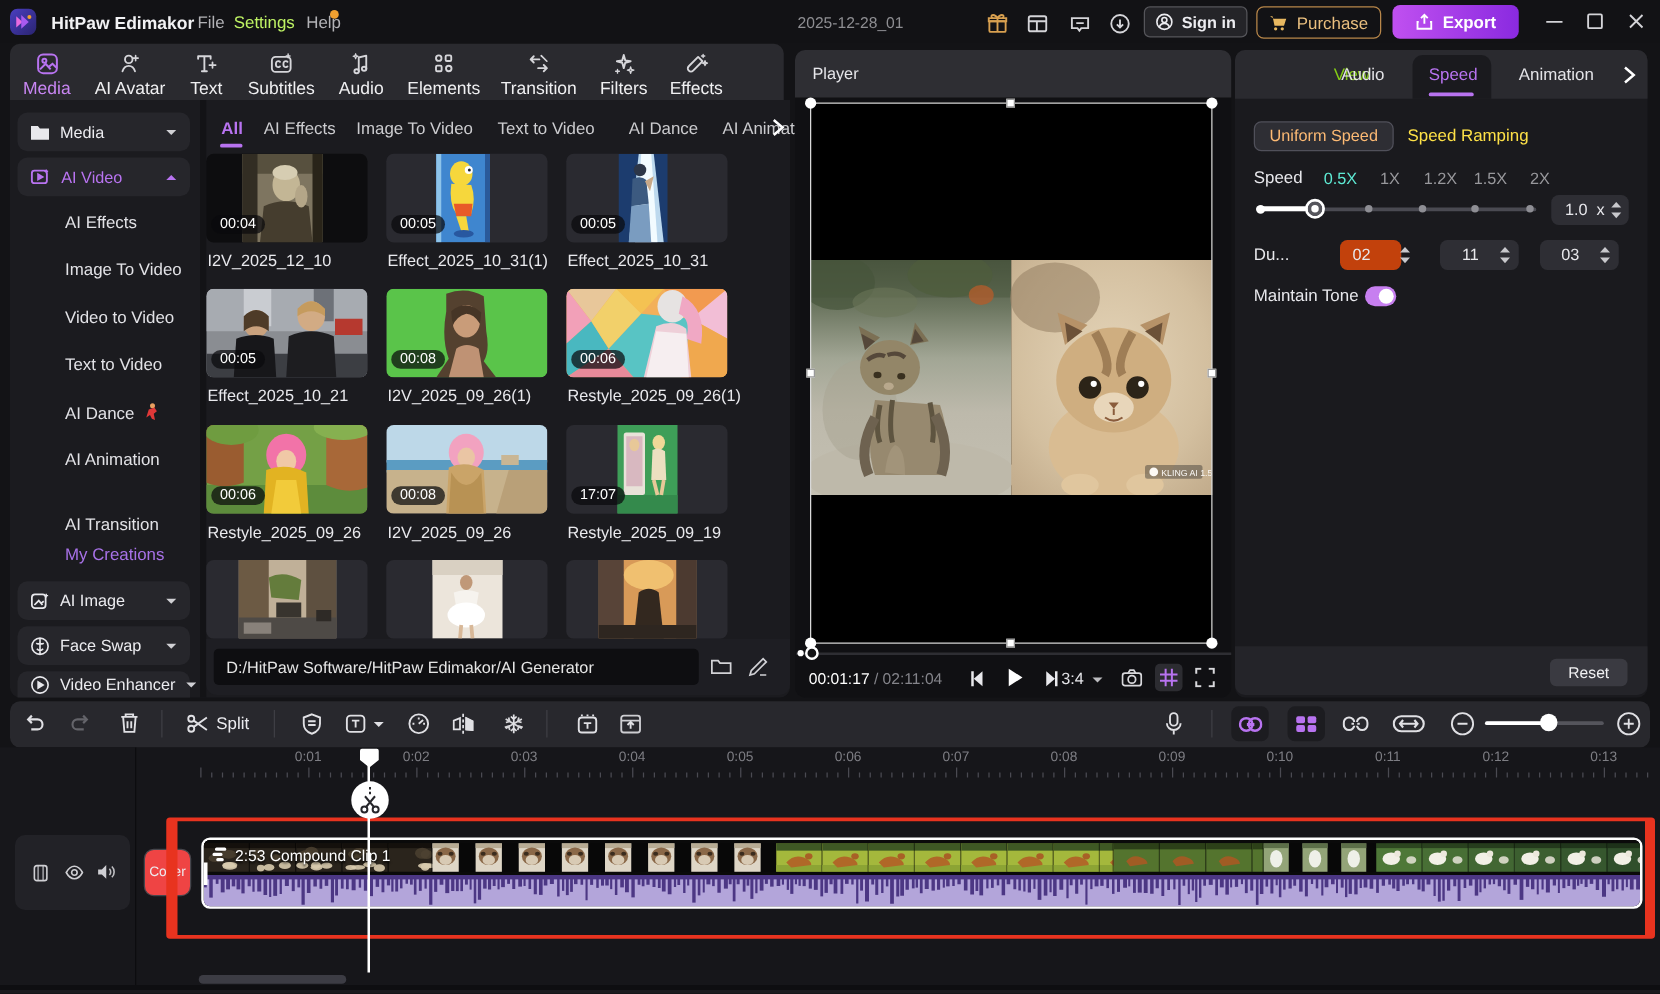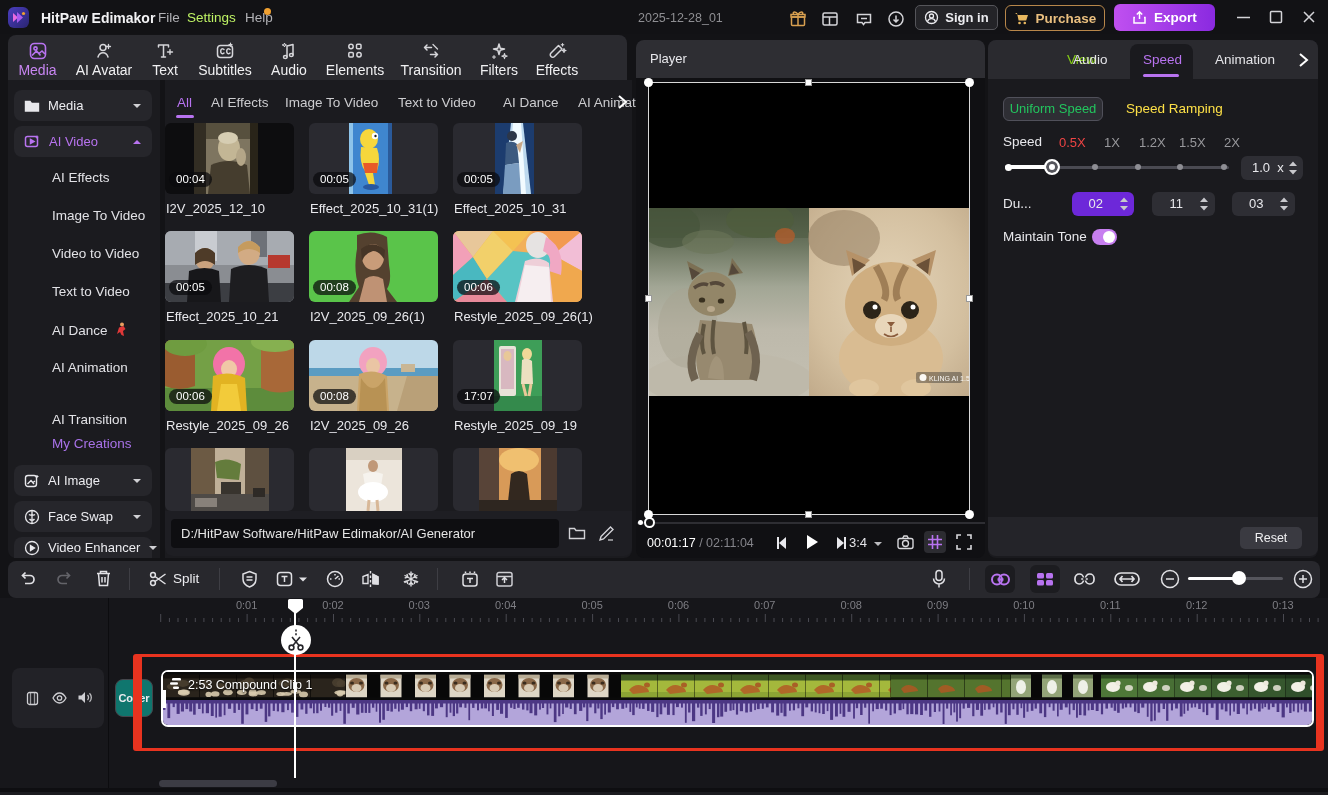--- a/index.html
+++ b/index.html
@@ -39,21 +39,21 @@
 <svg class="a" style="left:887px;top:10px" width="18" height="18" viewBox="0 0 18 18" fill="none" stroke="#d4d4d8" stroke-width="1.5">
 <circle cx="9" cy="9" r="7"></circle>
     <path d="M9 5.5v6M6.5 9.5 9 12l2.5-2.5"></path>
   </svg>
 <div class="a" style="left:915px;top:5px;width:83px;height:25px;border:1px solid #55555a;border-radius:5px;background:#242428;color:#ececf0;font-size:13px;font-weight:bold;display:flex;align-items:center;justify-content:center;gap:6px">
 <svg width="15" height="15" viewBox="0 0 15 15" fill="none" stroke="#ececf0" stroke-width="1.3">
       <circle cx="7.5" cy="7.5" r="6"></circle>
       <circle cx="7.5" cy="6" r="2"></circle>
       <path d="M3.5 11.5c.8-2 2.2-2.8 4-2.8s3.2.8 4 2.8"></path>
     </svg>Sign in</div>
-<div class="a" style="left:1005px;top:5px;width:100px;height:26px;border:1px solid #b8874a;border-radius:6px;color:#eabf7f;font-size:13.5px;font-weight:bold;display:flex;align-items:center;justify-content:center;gap:7px">
+<div class="a" style="left:1005px;top:5px;width:100px;height:26px;border:1px solid #b8874a;border-radius:6px;color:#eabf7f;font-size:13.5px;font-weight:normal;display:flex;align-items:center;justify-content:center;gap:7px">
 <svg width="15" height="15" viewBox="0 0 15 15" fill="#e8b860">
       <path d="M1 2h2l1.6 7.5h7.6L14 4H4"></path>
       <circle cx="5.5" cy="12" r="1.3"></circle>
       <circle cx="10.8" cy="12" r="1.3"></circle>
     </svg>Purchase</div>
 <div class="a" style="left:1114px;top:4px;width:101px;height:27px;border-radius:6px;background:linear-gradient(90deg,#c050f0,#8a2ae0);color:#fff;font-size:13.5px;font-weight:bold;display:flex;align-items:center;justify-content:center;gap:7px">
 <svg width="15" height="15" viewBox="0 0 15 15" fill="none" stroke="#fff" stroke-width="1.5">
       <path d="M7.5 9V2.2M4.8 4.5 7.5 1.8l2.7 2.7"></path>
       <path d="M3 7.5H2v5.5h11V7.5h-1"></path>
     </svg>Export</div>
@@ -201,21 +201,21 @@
       <path d="M1 1l4 4 4-4z"></path>
     </svg></div>
 
 <style>
 .gtab{position:absolute;top:95px;font-size:13.5px;color:#cccccf}
 .card{position:absolute;width:129px;border-radius:6px}
 .thumb{position:relative;width:129px;background:#2a2a30;border-radius:6px;overflow:hidden}
 .dur{position:absolute;left:4px;bottom:7px;background:rgba(10,10,12,.72);color:#fff;font-size:11.5px;padding:1px 7px 2px;border-radius:8px}
 .cap{position:absolute;left:1px;font-size:13px;color:#e9e9ed;white-space:nowrap}
 </style>
-<div class="gtab" style="left:177px;color:#b873f0;font-weight:normal">All</div>
+<div class="gtab" style="left:177px;color:#b873f0;font-weight:bold">All</div>
 <div class="a" style="left:176px;top:115px;width:18px;height:3px;background:#b873f0;border-radius:2px"></div>
 <div class="gtab" style="left:211px">AI Effects</div>
 <div class="gtab" style="left:285px">Image To Video</div>
 <div class="gtab" style="left:398px">Text to Video</div>
 <div class="gtab" style="left:503px">AI Dance</div>
 <div class="gtab" style="left:578px">AI Animat</div>
 <svg class="a" style="left:615px;top:93px" width="14" height="18" viewBox="0 0 14 18" fill="none" stroke="#fff" stroke-width="2">
     <path d="M4 3l7 6-7 6"></path>
   </svg>
 
@@ -538,46 +538,46 @@
 <div class="a" style="left:1130px;top:44px;width:63px;height:35px;background:#1a1a1e;border-radius:8px 8px 0 0"></div>
 <div class="a" style="left:1067px;top:52px;font-size:13.5px;color:#84cc16">View</div>
 <div class="a" style="left:1073px;top:52px;font-size:13.5px;color:#e4e4e8">Audio</div>
 <div class="a" style="left:1143px;top:52px;font-size:13.5px;color:#b873f0">Speed</div>
 <div class="a" style="left:1143px;top:74px;width:36px;height:3px;background:#b873f0;border-radius:2px"></div>
 <div class="a" style="left:1215px;top:52px;font-size:13.5px;color:#e4e4e8">Animation</div>
 <svg class="a" style="left:1296px;top:51px" width="14" height="18" viewBox="0 0 14 18" fill="none" stroke="#fff" stroke-width="2">
     <path d="M4 3l7 6-7 6"></path>
   </svg>
 
-<div class="a" style="left:1003px;top:97px;width:100px;height:24px;background:#2e2e34;border:1px solid #50505a;border-radius:6px;color:#22c55e;font-size:13px;text-align:center;line-height:22px">Uniform Speed</div>
+<div class="a" style="left:1003px;top:97px;width:112px;height:24px;background:#2e2e34;border:1px solid #50505a;border-radius:6px;color:#fdba74;font-size:13px;text-align:center;line-height:22px">Uniform Speed</div>
 <div class="a" style="left:1126px;top:101px;font-size:13.5px;color:#fde047">Speed Ramping</div>
 
 <div class="a" style="left:1003px;top:134px;font-size:13.5px;color:#e8e8ec">Speed</div>
-<div class="a" style="left:1059px;top:135px;font-size:13px;color:#ef4444">0.5X</div>
+<div class="a" style="left:1059px;top:135px;font-size:13px;color:#5eead4">0.5X</div>
 <div class="a" style="left:1104px;top:135px;font-size:13px;color:#98989c">1X</div>
 <div class="a" style="left:1139px;top:135px;font-size:13px;color:#98989c">1.2X</div>
 <div class="a" style="left:1179px;top:135px;font-size:13px;color:#98989c">1.5X</div>
 <div class="a" style="left:1224px;top:135px;font-size:13px;color:#98989c">2X</div>
 
 <div class="a" style="left:1005px;top:166px;width:224px;height:3px;background:#4a4a52;border-radius:2px"></div>
 <div class="a" style="left:1005px;top:165px;width:48px;height:4px;background:#fff;border-radius:2px"></div>
 <div class="a" style="left:1005px;top:164px;width:7px;height:7px;border-radius:50%;background:#fff"></div>
 <div class="a" style="left:1092px;top:164px;width:6px;height:6px;border-radius:50%;background:#8e8e94"></div>
 <div class="a" style="left:1135px;top:164px;width:6px;height:6px;border-radius:50%;background:#8e8e94"></div>
 <div class="a" style="left:1177px;top:164px;width:6px;height:6px;border-radius:50%;background:#8e8e94"></div>
 <div class="a" style="left:1221px;top:164px;width:6px;height:6px;border-radius:50%;background:#8e8e94"></div>
 <div class="a" style="left:1044px;top:159px;width:16px;height:16px;border-radius:50%;background:#fff;border:2px solid #fff;box-shadow:inset 0 0 0 3px #55555c"></div>
 <div class="a" style="left:1241px;top:156px;width:62px;height:24px;background:#2e2e34;border-radius:6px;color:#e8e8ec;font-size:13px;line-height:24px;padding-left:11px">1.0&nbsp; x</div>
 <svg class="a" style="left:1288px;top:160px" width="10" height="16" viewBox="0 0 10 16" fill="#c8c8cc">
     <path d="M1 6 5 1.5 9 6z"></path>
     <path d="M1 10 5 14.5 9 10z"></path>
   </svg>
 
 <div class="a" style="left:1003px;top:196px;font-size:13.5px;color:#e8e8ec">Du...</div>
-<div class="a" style="left:1072px;top:192px;width:62px;height:24px;background:#6d28d9;border-radius:6px;color:#e8e8ec;font-size:13px;text-align:center;line-height:24px">02&nbsp;&nbsp;&nbsp;&nbsp;</div>
+<div class="a" style="left:1072px;top:192px;width:49px;height:24px;background:#c2410c;border-radius:6px;color:#e8e8ec;font-size:13px;text-align:center;line-height:24px">02&nbsp;&nbsp;&nbsp;&nbsp;</div>
 <svg class="a" style="left:1119px;top:196px" width="10" height="16" viewBox="0 0 10 16" fill="#c8c8cc">
     <path d="M1 6 5 1.5 9 6z"></path>
     <path d="M1 10 5 14.5 9 10z"></path>
   </svg>
 <div class="a" style="left:1152px;top:192px;width:63px;height:24px;background:#2e2e34;border-radius:6px;color:#e8e8ec;font-size:13px;text-align:center;line-height:24px">11&nbsp;&nbsp;&nbsp;&nbsp;</div>
 <svg class="a" style="left:1199px;top:196px" width="10" height="16" viewBox="0 0 10 16" fill="#c8c8cc">
     <path d="M1 6 5 1.5 9 6z"></path>
     <path d="M1 10 5 14.5 9 10z"></path>
   </svg>
 <div class="a" style="left:1232px;top:192px;width:63px;height:24px;background:#2e2e34;border-radius:6px;color:#e8e8ec;font-size:13px;text-align:center;line-height:24px">03&nbsp;&nbsp;&nbsp;&nbsp;</div>
@@ -850,21 +850,21 @@
   </svg>
 <svg class="a" style="left:52px;top:692px" width="15" height="12" viewBox="0 0 15 12" fill="none" stroke="#cfcfd3" stroke-width="1.3">
     <path d="M1 6C2.8 2.7 5 1 7.5 1S12.2 2.7 14 6c-1.8 3.3-4 5-6.5 5S2.8 9.3 1 6z"></path>
     <circle cx="7.5" cy="6" r="2.2"></circle>
   </svg>
 <svg class="a" style="left:77px;top:691px" width="15" height="13" viewBox="0 0 15 13" fill="none" stroke="#cfcfd3" stroke-width="1.3">
     <path d="M1.5 4.5h3L8 1v11L4.5 8.5h-3z" fill="#cfcfd3" stroke="none"></path>
     <path d="M10.5 4a3.5 3.5 0 0 1 0 5M12.5 2.2a6 6 0 0 1 0 8.6" opacity=".9"></path>
   </svg>
 
-<div class="a" style="left:115px;top:679px;width:38px;height:38px;background:#0f766e;border:1px solid #46464c;border-radius:8px;color:#ececf0;font-size:11px;font-weight:bold;text-align:center;line-height:36px">Cover</div>
+<div class="a" style="left:115px;top:679px;width:38px;height:38px;background:#ef4444;border:1px solid #46464c;border-radius:8px;color:#ececf0;font-size:11px;font-weight:normal;text-align:center;line-height:36px">Cover</div>
 
 <div class="a" style="left:161px;top:670px;width:1153px;height:57px;border:2px solid #fff;border-radius:7px;overflow:hidden;background:#000">
 <div style="position:absolute;left:0;top:0;width:1150px;height:28px"><svg width="1150" height="28" viewBox="0 0 1150 28">
         <rect width="1150" height="28" fill="#080808"></rect>
         <rect x="0" y="2.5" width="37" height="23" fill="#2a241c"></rect>
         <rect x="0" y="2.5" width="37" height="4" fill="#14100c"></rect>
         <ellipse cx="21.2" cy="19.9" rx="5.7" ry="2.4" fill="#d8cbae" opacity=".9"></ellipse>
         <ellipse cx="20.8" cy="21.3" rx="5.7" ry="2.4" fill="#d8cbae" opacity=".9"></ellipse>
         <ellipse cx="20.0" cy="20.1" rx="5.2" ry="2.4" fill="#d8cbae" opacity=".9"></ellipse>
         <ellipse cx="19.8" cy="11.4" rx="6.6" ry="3.5" fill="#4e4232" opacity=".8"></ellipse>

